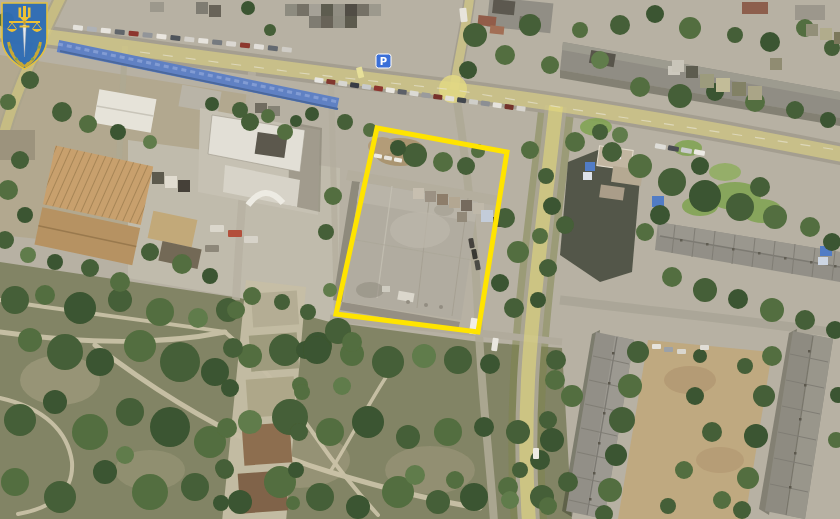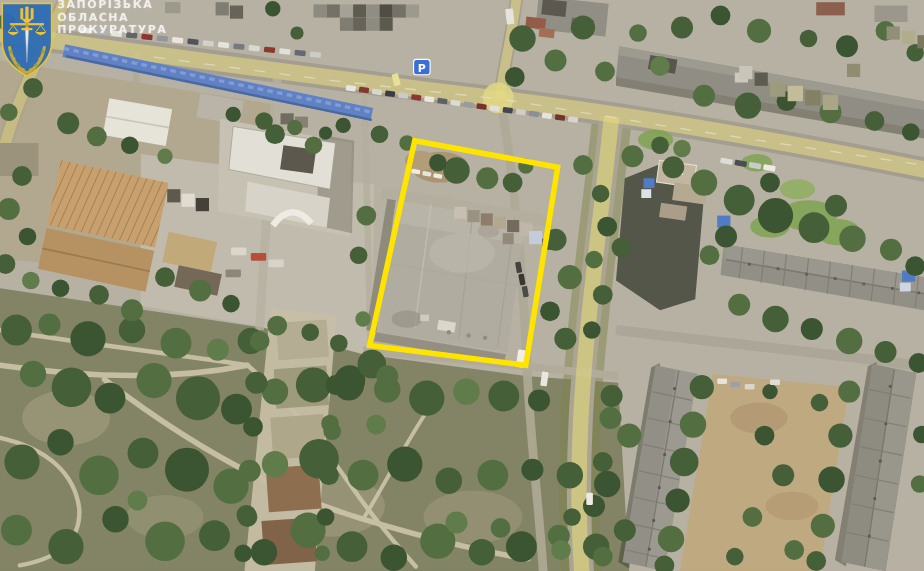--- a/index.html
+++ b/index.html
@@ -595,18 +595,13 @@
           <circle cx="16.5" cy="59" r="1.6" fill="#86a040"></circle>
           <circle cx="21" cy="63.5" r="1.6" fill="#c9a832"></circle>
       <circle cx="39" cy="47" r="1.6" fill="#86a040"></circle>
           <circle cx="36.5" cy="53.5" r="1.6" fill="#c9a832"></circle>
           <circle cx="32.5" cy="59" r="1.6" fill="#86a040"></circle>
           <circle cx="28" cy="63.5" r="1.6" fill="#c9a832"></circle>
     </g>
   </g>
 </svg>
 
-<div class="watermark">
-  <div>ЗАПОРІЗЬКА</div>
-  <div>ОБЛАСНА</div>
-  <div>ПРОКУРАТУРА</div>
 </div>
-</div>
 
 </body></html>

